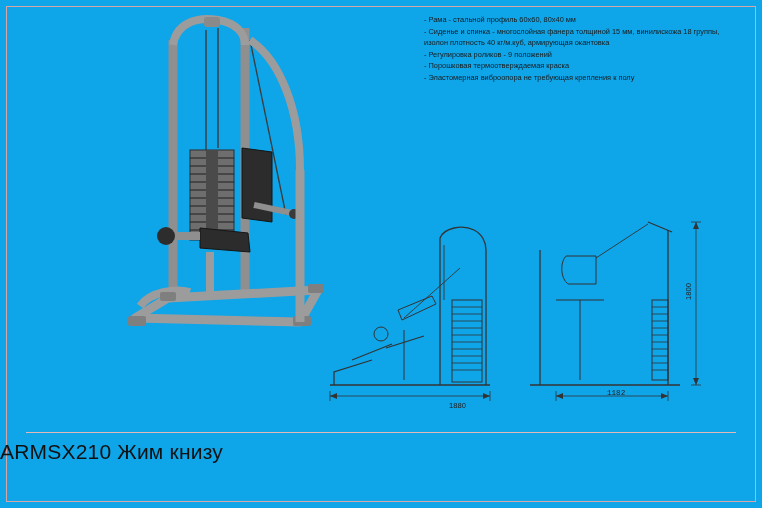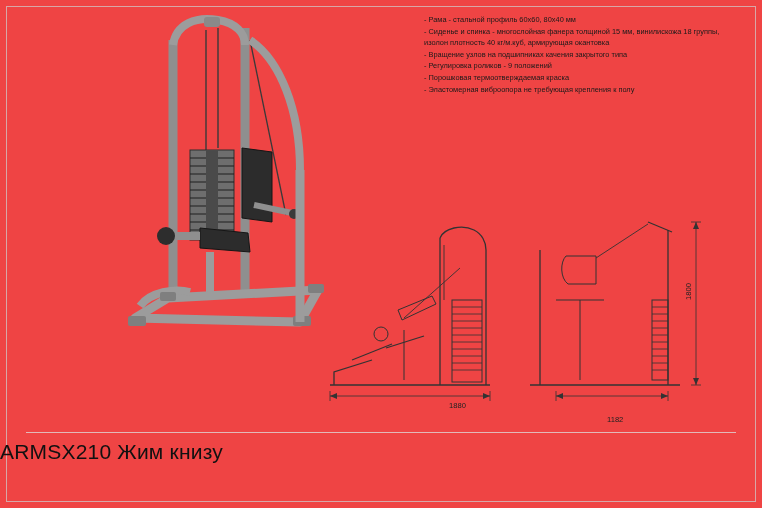--- a/index.html
+++ b/index.html
@@ -7,21 +7,21 @@
     padding: 0;
     background: #ffffff;
   }
   body {
     font-family: "Liberation Sans", sans-serif;
   }
   .page {
     position: relative;
     width: 762px;
     height: 508px;
-    background: #ef4444;
+    background: #0ea5e9;
     overflow: hidden;
   }
   .frame {
     position: absolute;
     left: 6px;
     top: 6px;
     width: 750px;
     height: 496px;
     border: 1px solid #d8a6a6;
     box-sizing: border-box;
@@ -59,39 +59,38 @@
     position: absolute;
     left: 0;
     top: 0;
   }
   .dim-label {
     position: absolute;
     font-size: 7.6px;
     color: #222222;
   }
   .dim-1880 { left: 405px; top: 401px; margin-left: 44px; }
-  .dim-1182 { left: 607px; top: 415px; }
+  .dim-1182 { left: 607px; top: 389px; font-family: Liberation Mono, monospace; }
   .dim-1800 {
     left: 684px;
     top: 300px;
     transform: rotate(-90deg);
     transform-origin: left top;
   }
 </style>
 </head>
 <body>
 
 <div class="page">
 
   <div class="frame"></div>
 
   <div class="spec-list">
     <div>- Рама - стальной профиль 60х60, 80х40 мм</div>
     <div>- Сиденье и спинка - многослойная фанера толщиной 15 мм, винилискожа 18 группы, изолон плотность 40 кг/м.куб, армирующая окантовка</div>
-    <div>- Вращение узлов на подшипниках качения закрытого типа</div>
     <div>- Регулировка роликов - 9 положений</div>
     <div>- Порошковая термоотверждаемая краска</div>
     <div>- Эластомерная виброопора не требующая крепления к полу</div>
   </div>
 
   <svg width="762" height="508" viewBox="0 0 762 508">
 
     <g>
 
       <path d="M173 40 L173 300" stroke="#8f8f8f" stroke-width="9" fill="none"></path>

